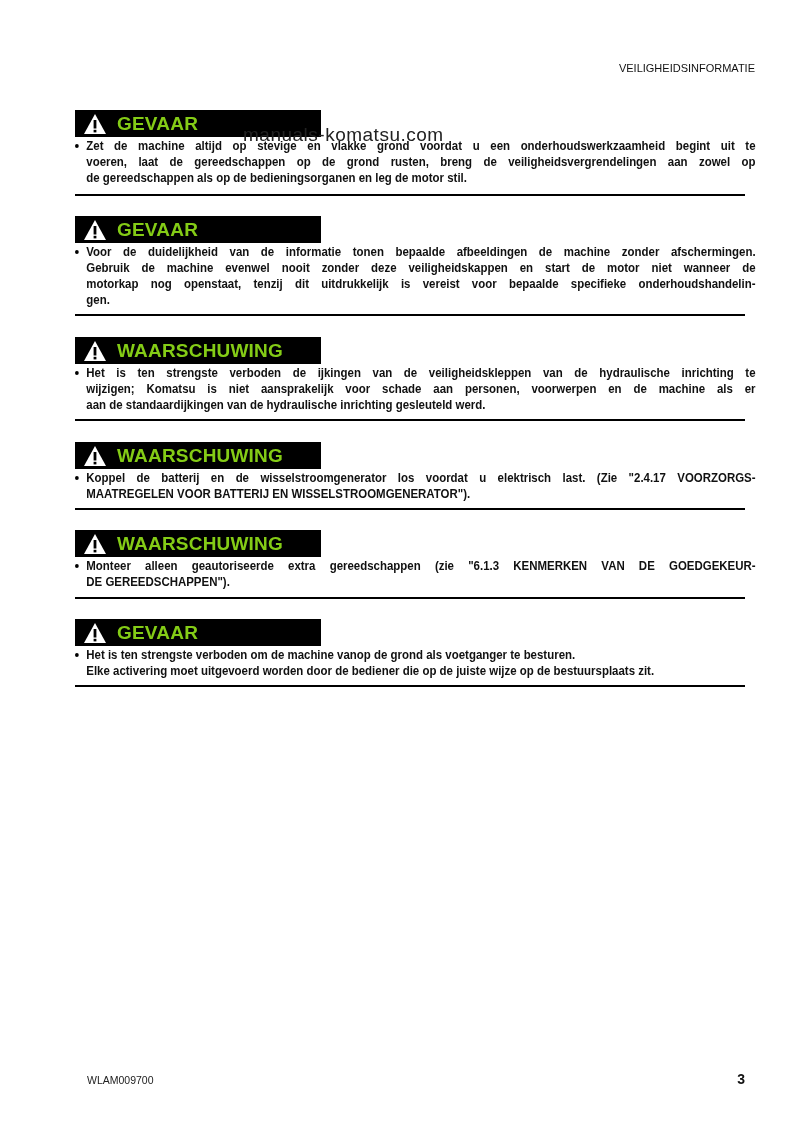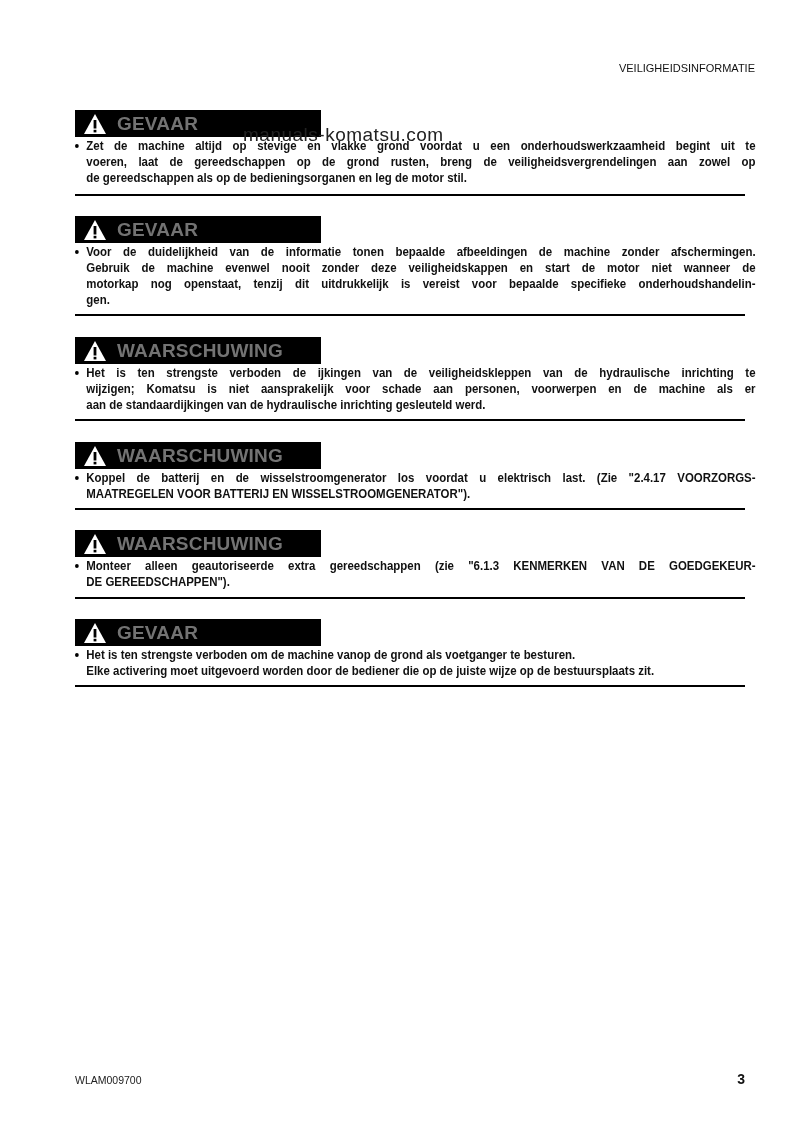--- a/index.html
+++ b/index.html
@@ -2,34 +2,34 @@
 <html><head>
 <meta charset="utf-8">
 <style>
   html, body { margin: 0; padding: 0; background: #ffffff; }
   body { width: 793px; height: 1123px; position: relative; overflow: hidden;
          font-family: "Liberation Sans", "DejaVu Sans", sans-serif; color: #000; }
   .running-head { position: absolute; top: 62px; right: 38px; font-size: 11px;
                   letter-spacing: 0; color: #111; }
   .content { position: absolute; left: 75px; top: 110px; width: 670px; }
   .notice { position: relative; }
-  .label-box { width: 246px; height: 27px; background: #000; color: #737373;
+  .label-box { width: 246px; height: 27px; background: #000; color: #84cc16;
                display: flex; align-items: center; box-sizing: border-box; padding-left: 8px; }
   .label-box .tri { width: 24px; height: 22px; display: inline-block; margin-right: 10px; }
   .label-box .label-text { font-weight: bold; font-size: 19px; letter-spacing: 0.2px; line-height: 1; }
   .body-text { position: relative; font-size: 12.2px; font-weight: bold; line-height: 16px;
                padding-left: 12px; text-align: justify; margin-top: 1px; transform: scaleX(0.94);
                transform-origin: left top; width: 712px; color: #111; }
   .bullet { position: absolute; left: 0; top: 6px; width: 4px; height: 4px; border-radius: 50%; background: #000; }
   .line { display: block; white-space: nowrap; text-align-last: justify; }
   .line.last { text-align-last: left; }
   .rule { height: 2px; background: #000; width: 670px; }
   .watermark { position: absolute; left: 243px; top: 124px; font-size: 19px; color: #222;
                font-family: "Liberation Sans", sans-serif; letter-spacing: 0.5px; }
-  .footer-code { position: absolute; left: 75px; top: 1074px; font-size: 10.5px; color: #222; }
+  .footer-code { position: absolute; left: 87px; top: 1074px; font-size: 10.5px; color: #222; }
   .page-num { position: absolute; right: 48px; top: 1071px; font-size: 14px; font-weight: bold; color: #111; }
 </style>
 </head>
 <body>
 
 <div class="running-head">VEILIGHEIDSINFORMATIE</div>
 
 <div class="content">
 
   <div class="notice" style="height:84px;">

